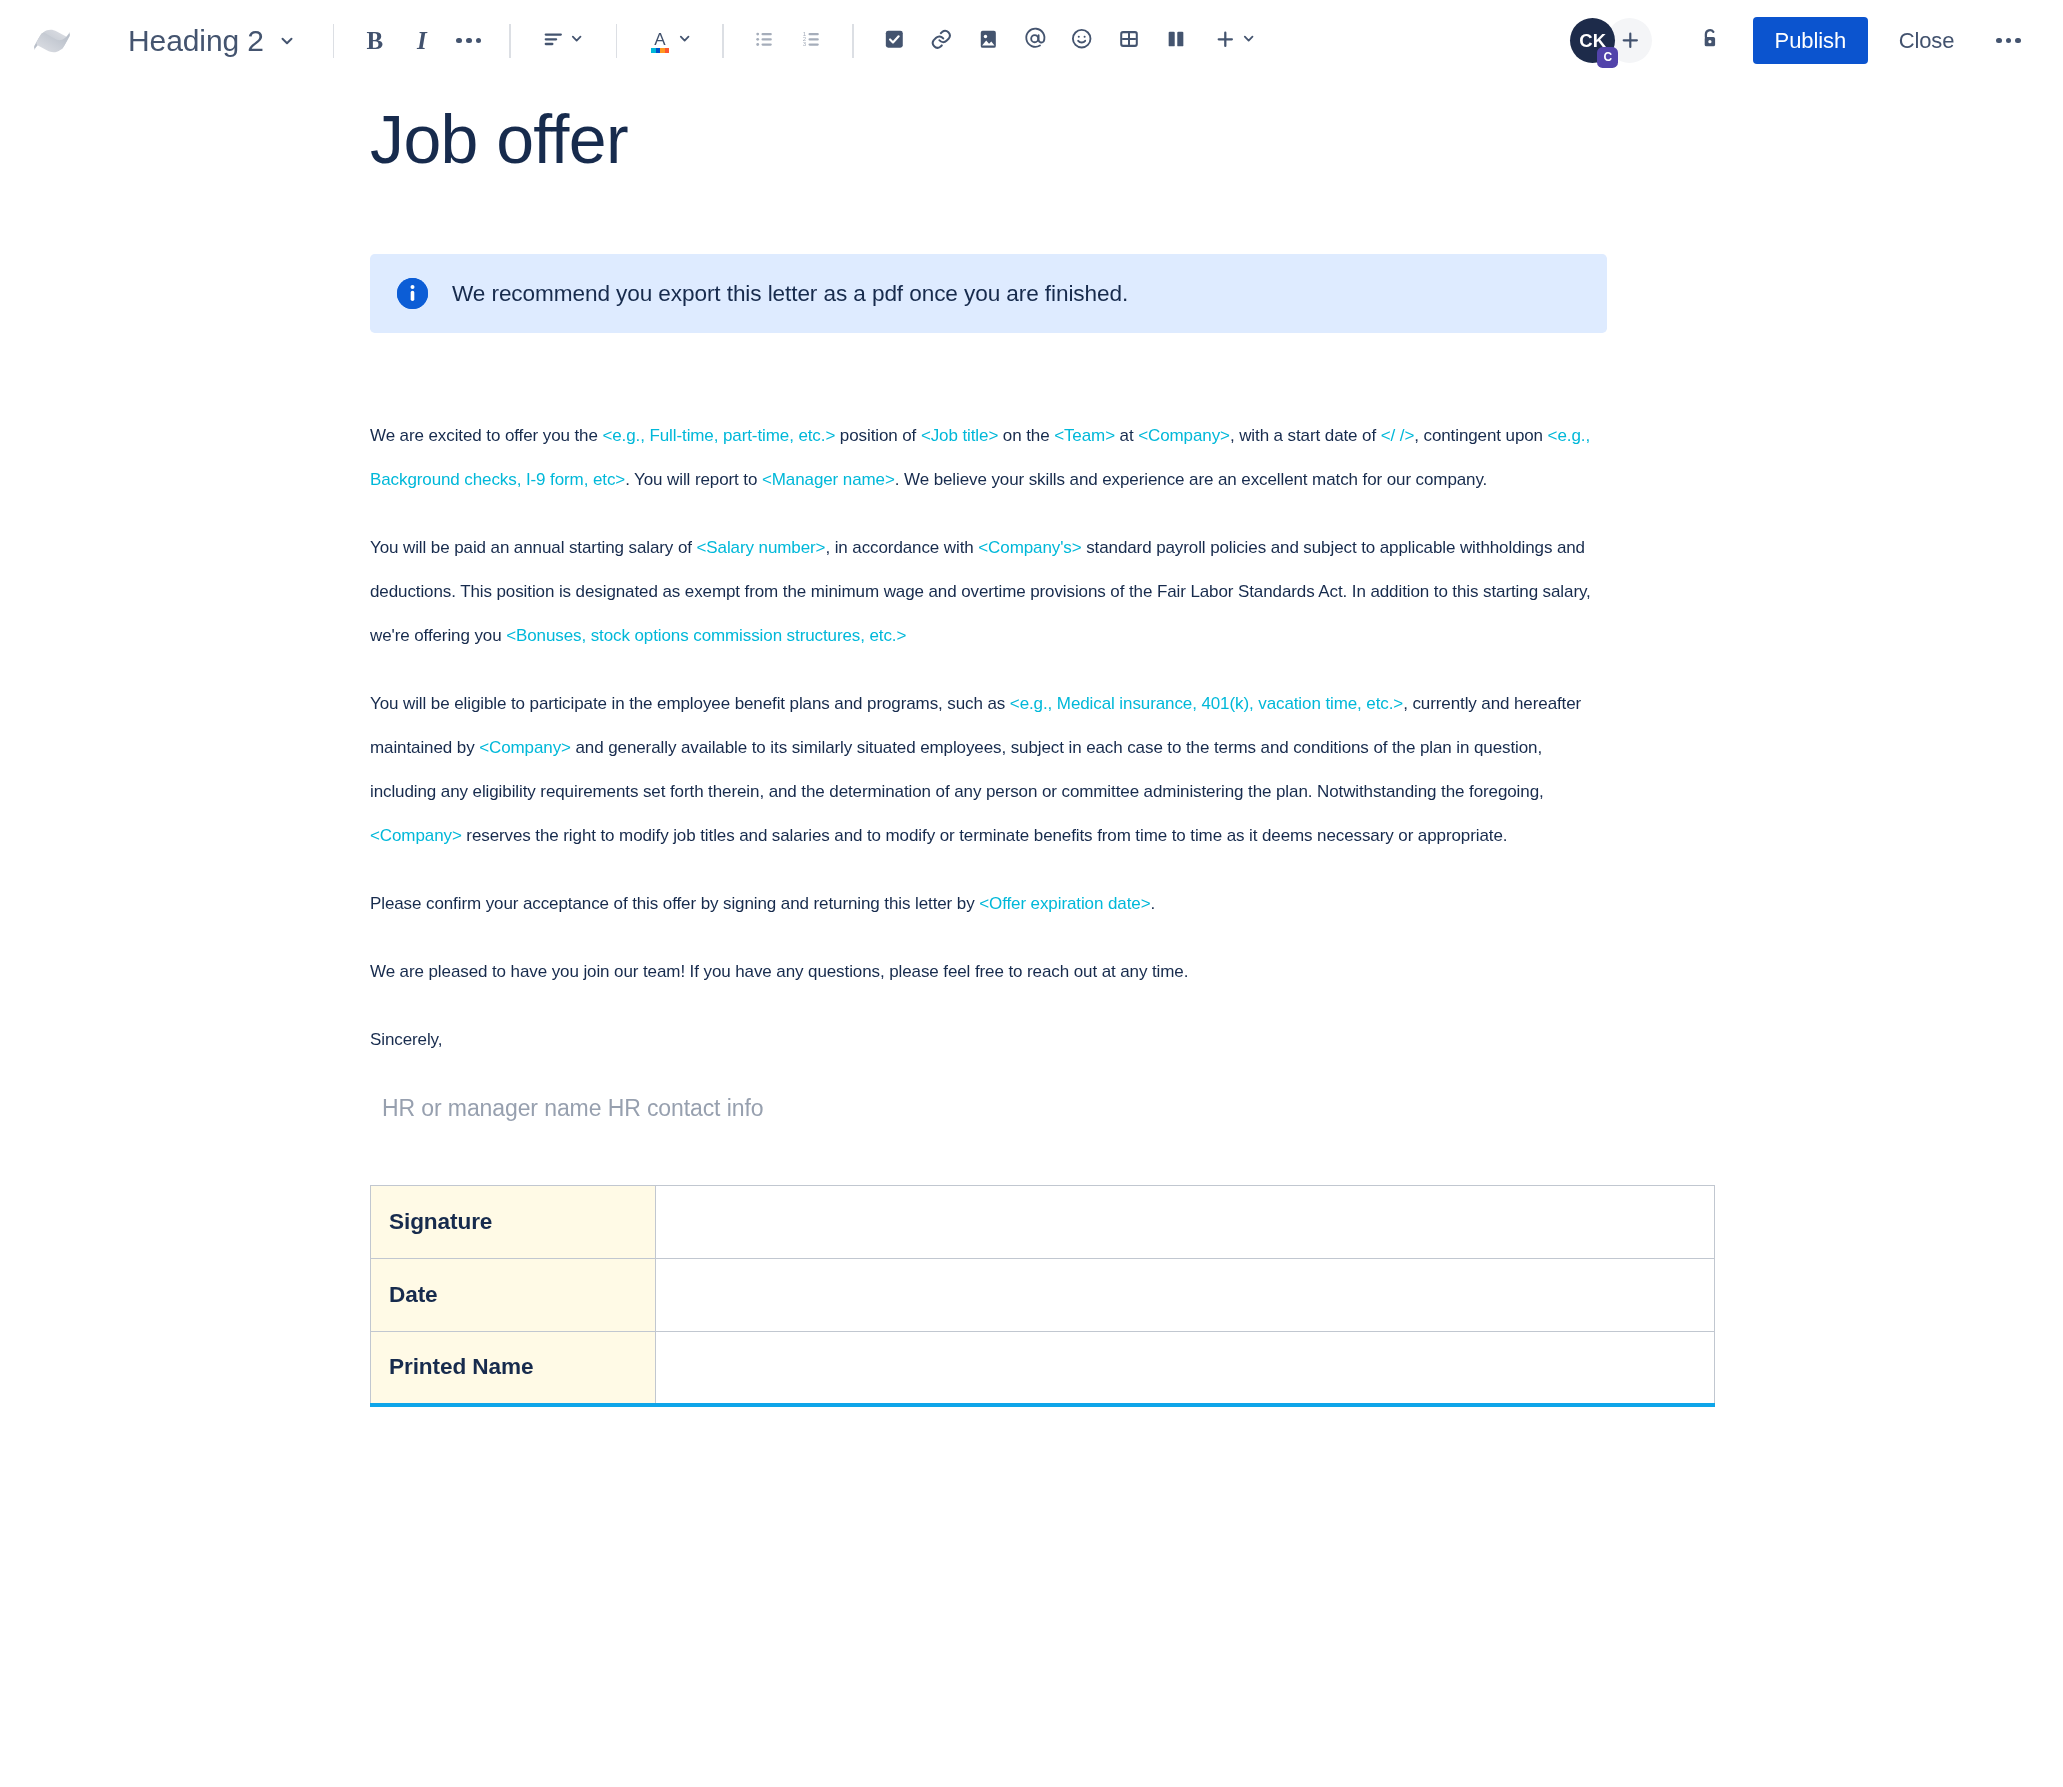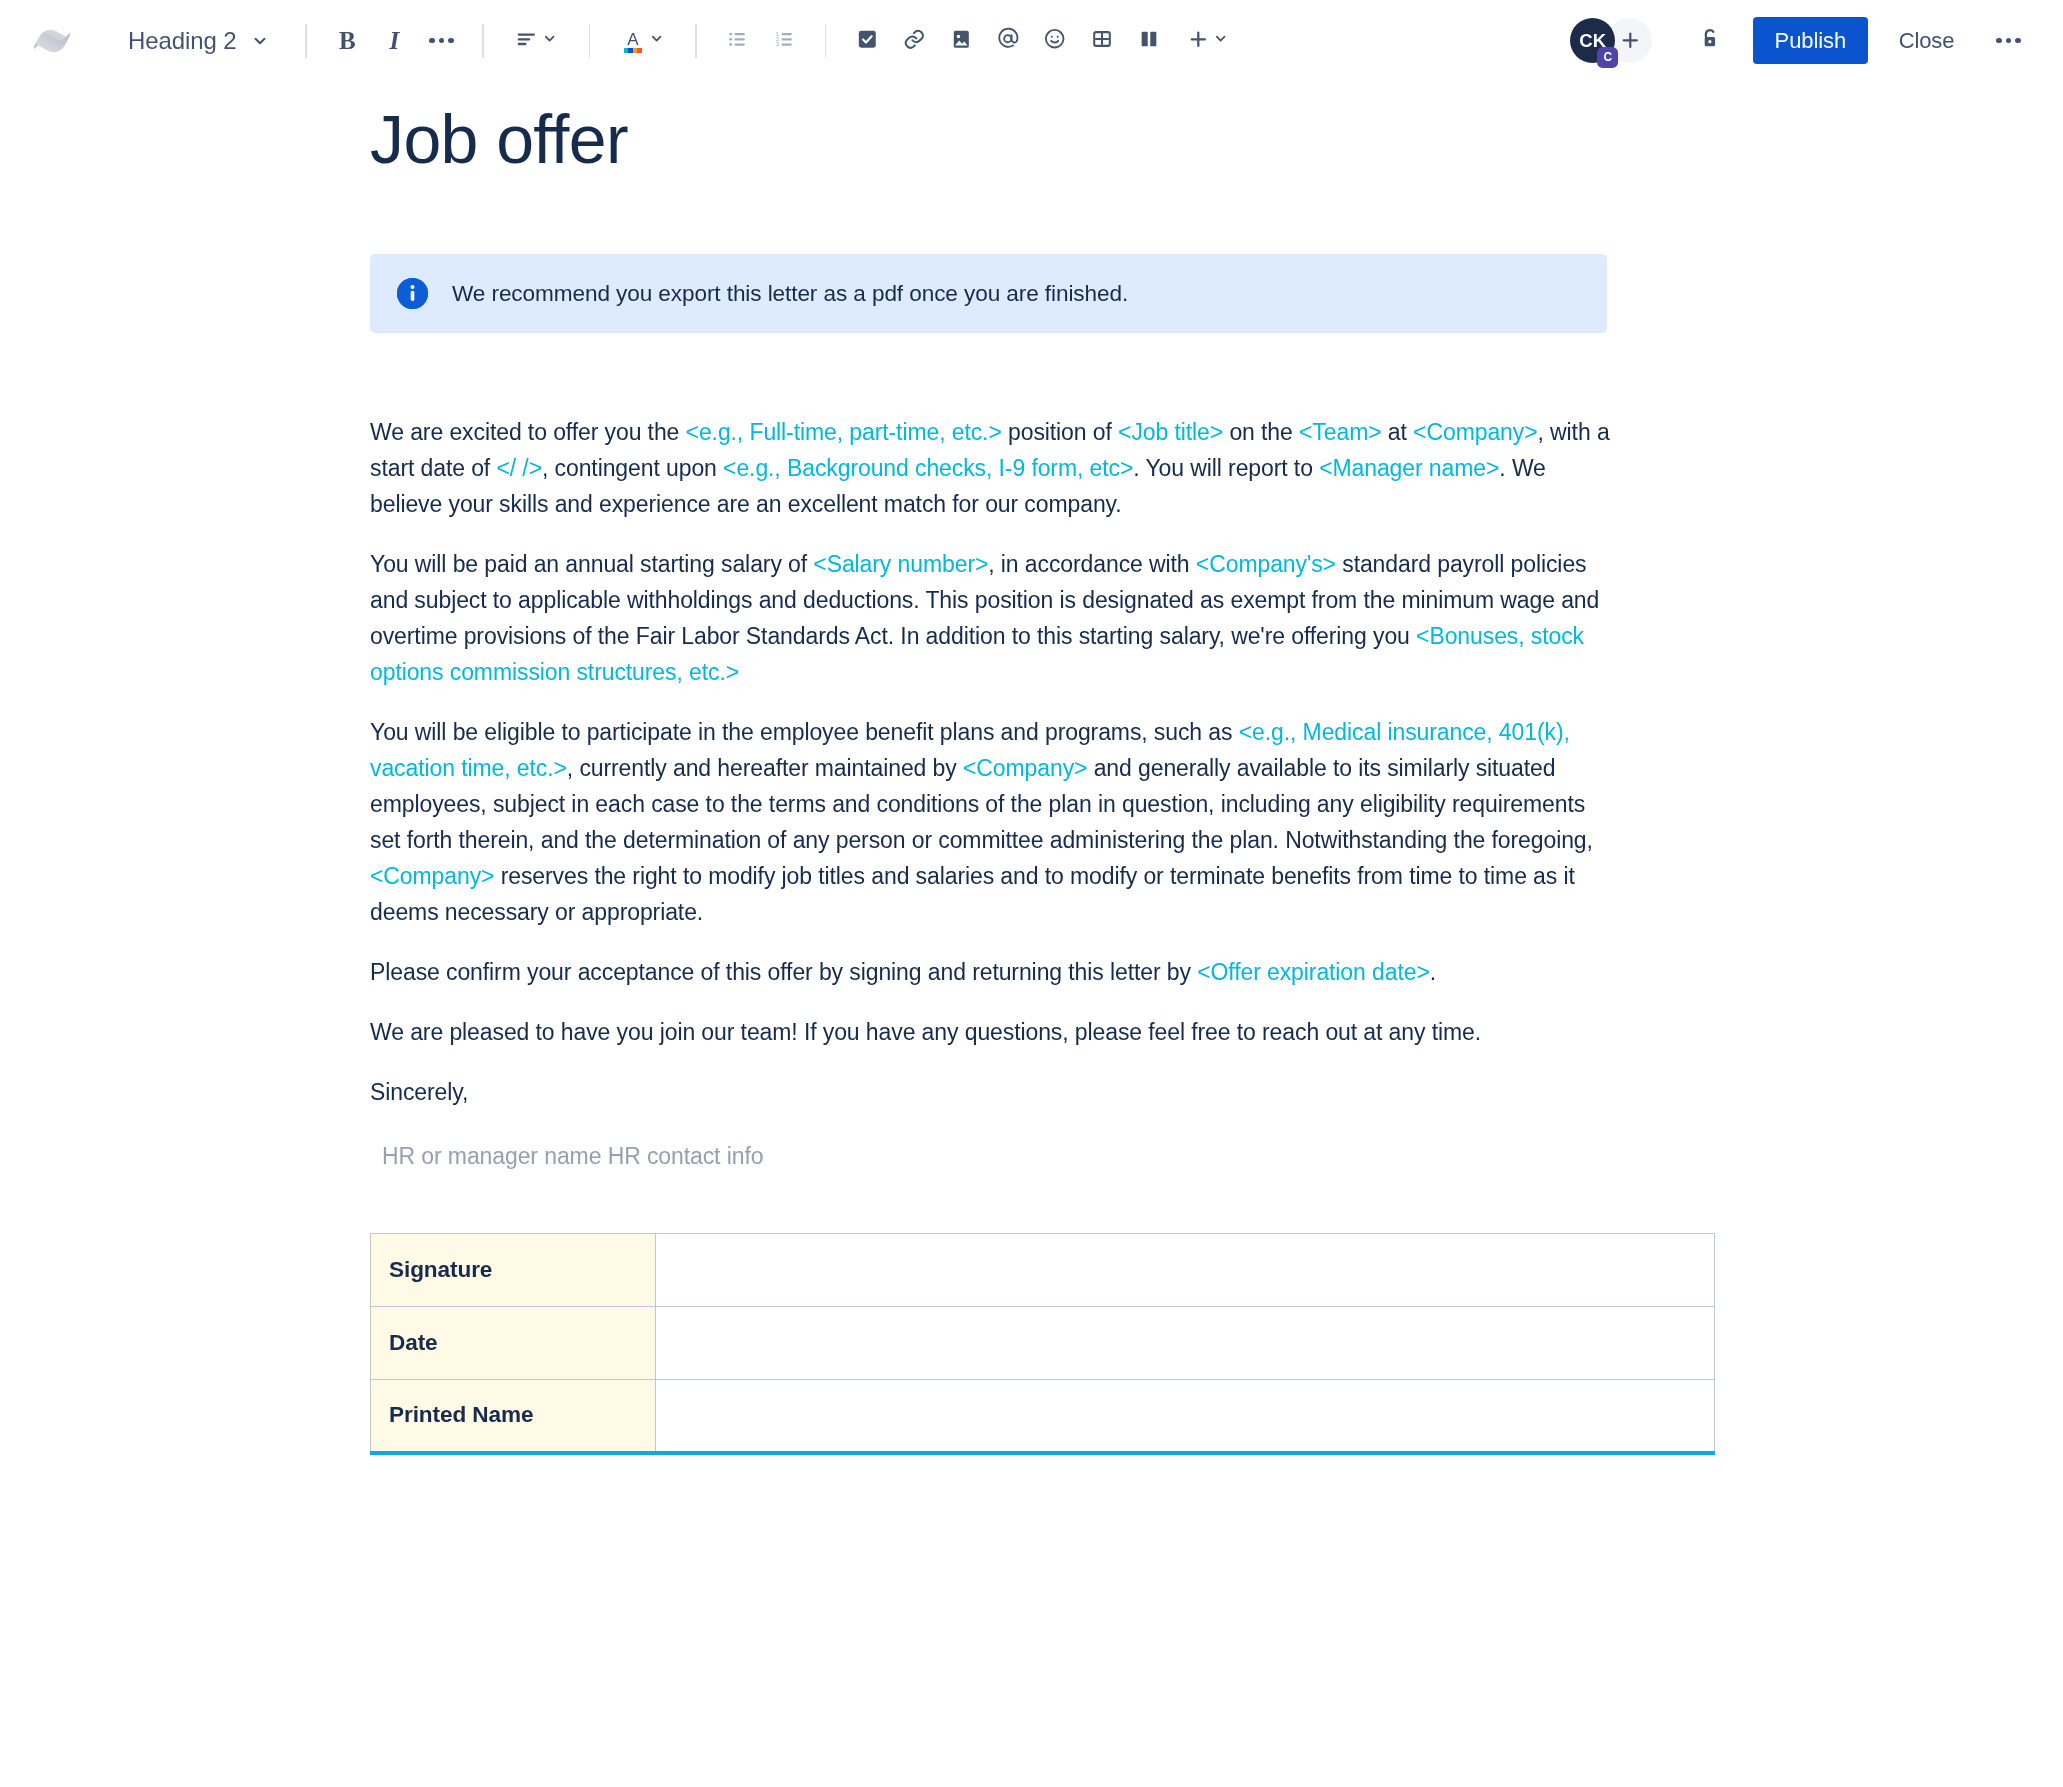--- a/index.html
+++ b/index.html
@@ -40,21 +40,21 @@
   .block-select {
     display: flex;
     align-items: center;
     height: 47px;
     padding: 0 11.3px 0 13px;
     border-radius: 4px;
     cursor: pointer;
     margin-right: 8px;
   }
   .block-select-label {
-    font-size: 24px;
+    font-size: 30px;
     color: #44546F;
     letter-spacing: -0.1px;
     white-space: nowrap;
   }
   .chev {
     margin-left: 14.5px;
     display: flex;
     align-items: center;
   }
 
@@ -234,22 +234,22 @@
   .info-text {
     font-size: 22.6px;
     color: #172B4D;
     line-height: 1.4;
     letter-spacing: -0.1px;
   }
 
   .body-copy { margin-top: 81px; width: 1241px; }
 
   p.para {
-    font-size: 23px;
-    line-height: 36px;
+    font-size: 17px;
+    line-height: 44px;
     color: #172B4D;
     margin: 0 0 24px 0;
     letter-spacing: -0.1px;
   }
   p.para:last-child { margin-bottom: 0; }
 
   .ph { color: #00B8D9; }
   .ph-date { color: #00B8D9; }
 
   .sincerely { margin-top: 24px; }

